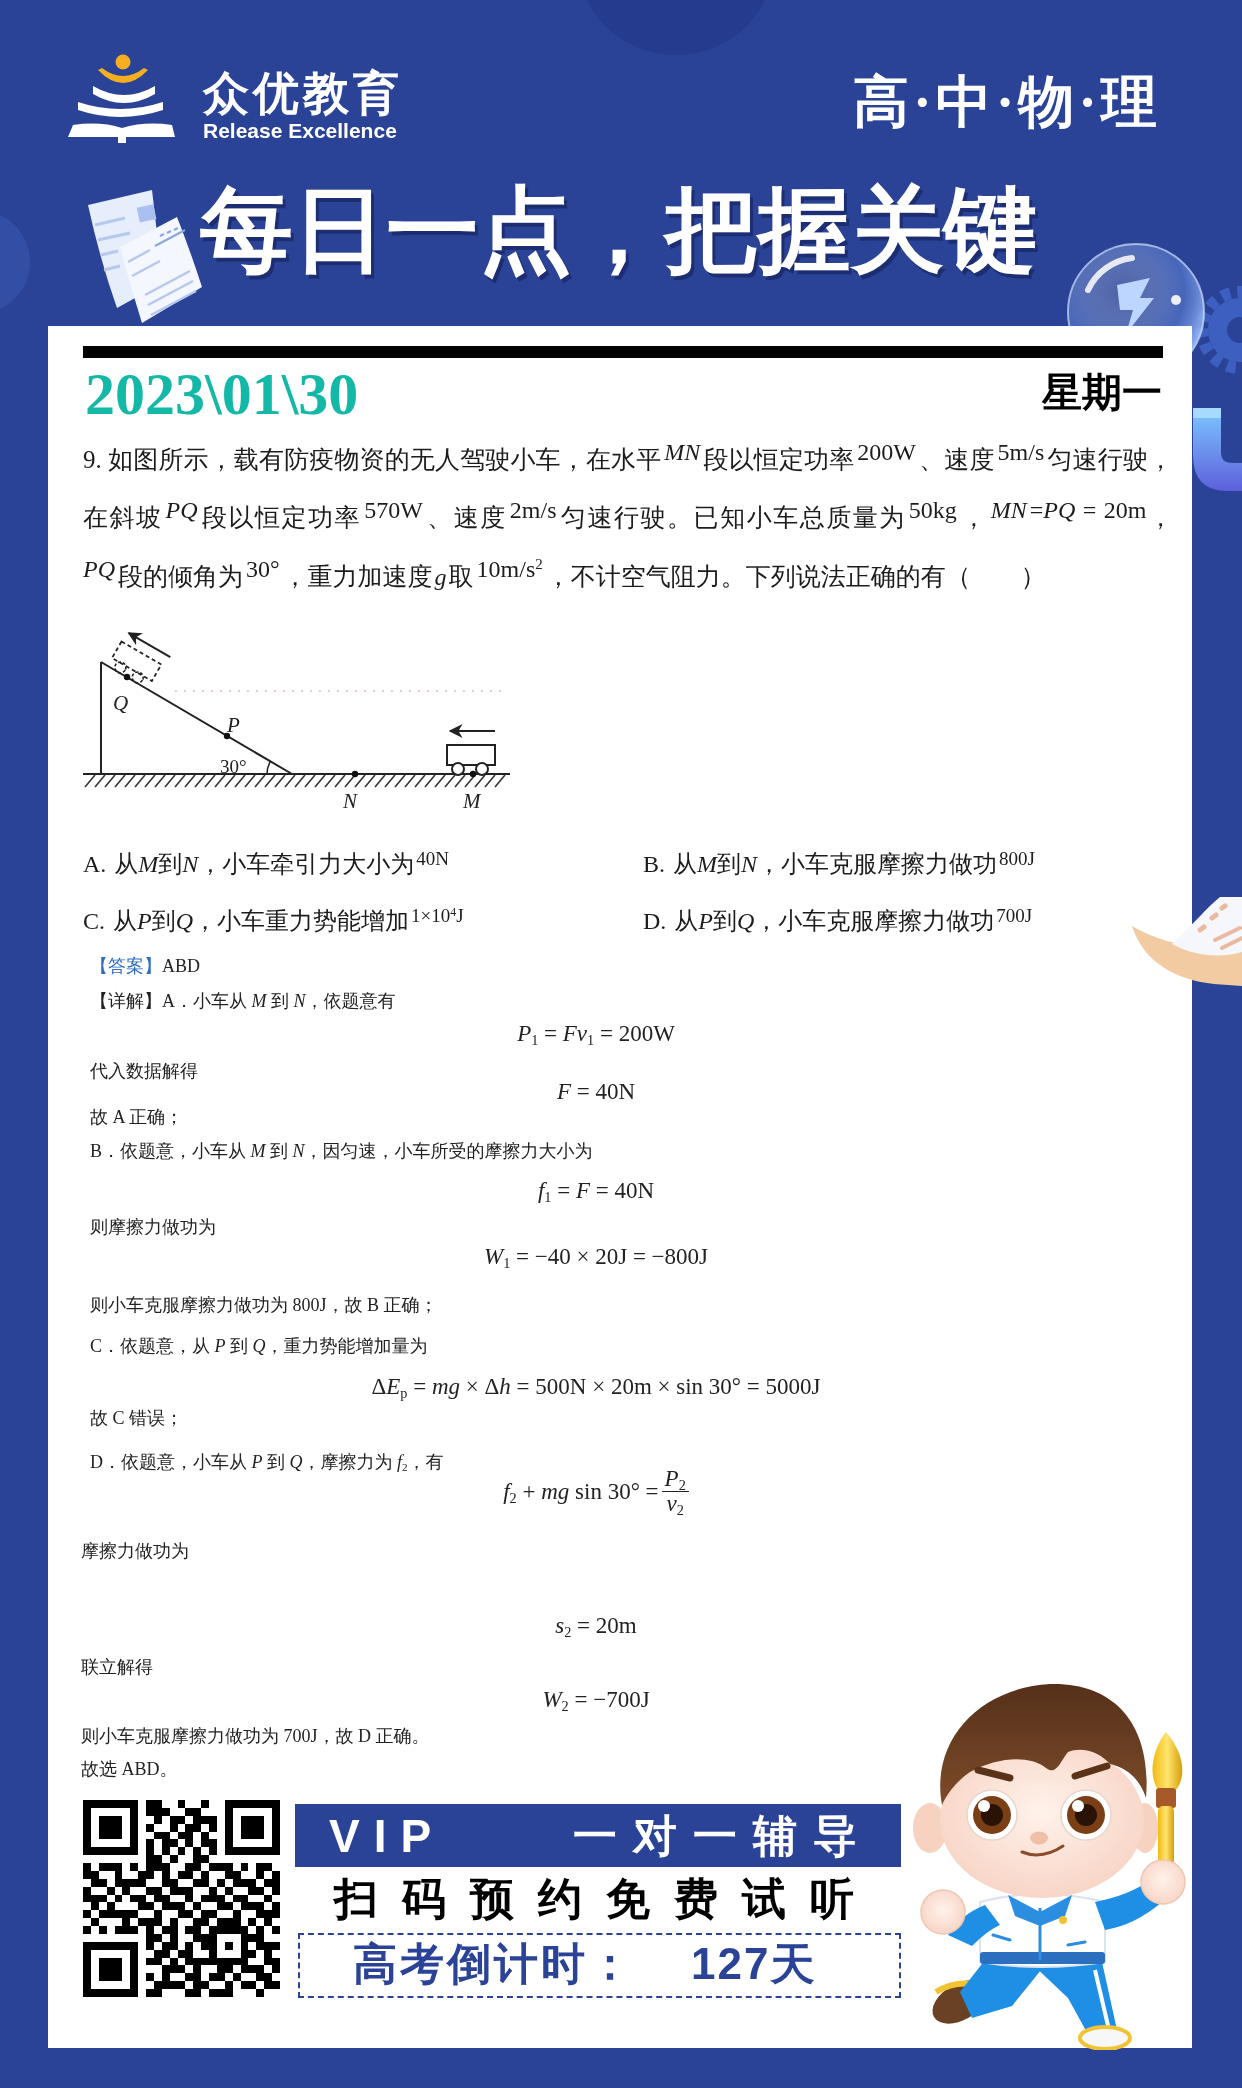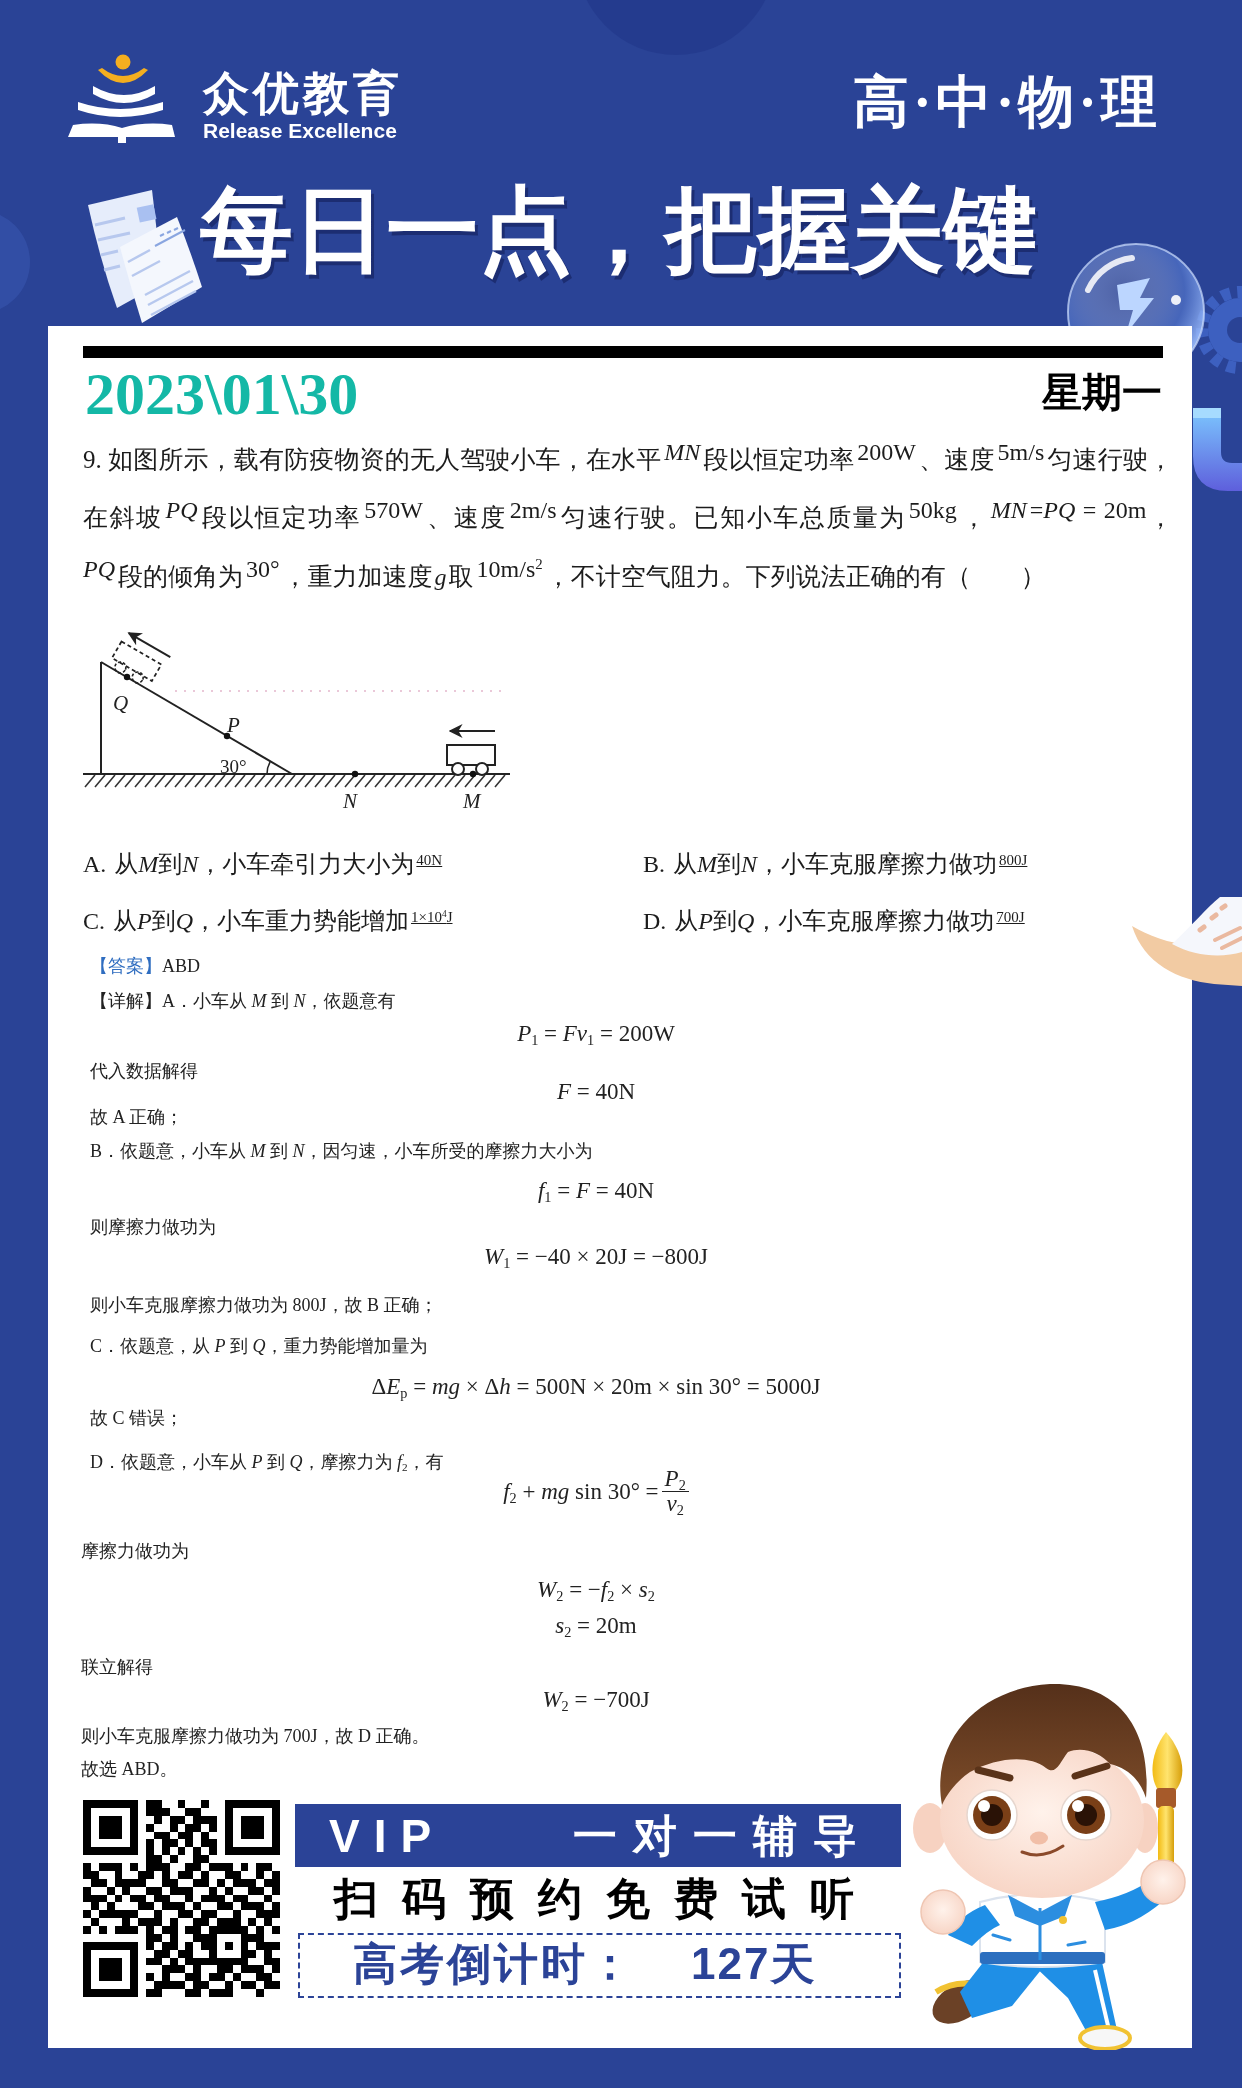--- a/index.html
+++ b/index.html
@@ -16,21 +16,21 @@
 
 .topbar{position:absolute;left:83px;top:346px;width:1080px;height:12px;background:#000;z-index:3;}
 .date{left:85px;top:360px;font:bold 60px/68px "Liberation Serif","DejaVu Serif",serif;color:#14b8a6;}
 .weekday{right:80px;top:367px;font:bold 40px/52px "Liberation Serif","DejaVu Serif",serif;color:#000;}
 
 .q{position:absolute;z-index:3;left:83px;height:40px;line-height:40px;font-size:25px;white-space:nowrap;color:#1c1c1c;}
 .q.j{width:1090px;text-align:justify;text-align-last:justify;}
 .up{position:relative;top:-8px;font-family:"Liberation Serif","DejaVu Serif",serif;font-size:24px;margin:0 3px;}
 .it{font-style:italic;margin-top:8px;}
 .opt{position:absolute;z-index:3;height:40px;line-height:40px;font-size:24px;white-space:nowrap;color:#1c1c1c;}
-.opt .up{top:-7px;font-size:15px;margin:8px 0 0 2px;text-decoration:underline;}
+.opt .up{top:-7px;font-size:19px;margin:8px 0 0 2px;}
 .opt .ltr{margin-right:8px;}
 .ex{position:absolute;z-index:3;left:90px;height:30px;line-height:30px;font-size:18px;white-space:nowrap;color:#222;}
 .ex.l2{left:81px;}
 .ans-label{color:#2f6dc0;}
 .eq{position:absolute;z-index:3;left:296px;width:600px;text-align:center;height:30px;line-height:30px;font-size:23px;white-space:nowrap;color:#222;}
 sub,sup{font-size:.62em;line-height:0;position:relative;}
 sub{vertical-align:baseline;top:.3em;}
 sup{vertical-align:baseline;top:-.55em;}
 .frac{display:inline-block;vertical-align:middle;text-align:center;margin-left:3px;}
 .frac .num{display:block;border-bottom:1.5px solid #222;padding:0 3px;line-height:24px;}
@@ -203,23 +203,20 @@
     <span>Δ</span><span class="it">E</span><sub>p</sub><span> = </span><span class="it">mg</span><span> × Δ</span><span class="it">h</span><span> = 500N × 20m × sin 30° = 5000J</span>
   </div>
   <div class="ex" style="top:1403px">故 C 错误；</div>
   <div class="ex" style="top:1447px">
     <span>D．依题意，小车从 </span><span class="it">P</span><span> 到 </span><span class="it">Q</span><span>，摩擦力为 </span><span class="it">f</span><sub>2</sub><span>，有</span>
   </div>
   <div class="eq" style="top:1482px;height:60px;line-height:30px;top:1467px">
     <span style="display:inline-block;vertical-align:middle"><span class="it">f</span><sub>2</sub><span> + </span><span class="it">mg</span><span> sin 30° = </span></span><span class="frac"><span class="num"><span class="it">P</span><sub>2</sub></span><span class="den"><span class="it">v</span><sub>2</sub></span></span>
   </div>
   <div class="ex l2" style="top:1536px">摩擦力做功为</div>
-  <div class="eq" style="top:1575px">
-    <span class="it">W</span><sub>2</sub><span> = −</span><span class="it">f</span><sub>2</sub><span> × </span><span class="it">s</span><sub>2</sub>
-  </div>
   <div class="eq" style="top:1611px">
     <span class="it">s</span><sub>2</sub><span> = 20m</span>
   </div>
   <div class="ex l2" style="top:1652px">联立解得</div>
   <div class="eq" style="top:1685px">
     <span class="it">W</span><sub>2</sub><span> = −700J</span>
   </div>
   <div class="ex l2" style="top:1721px">则小车克服摩擦力做功为 700J，故 D 正确。</div>
   <div class="ex l2" style="top:1754px">故选 ABD。</div>
 

